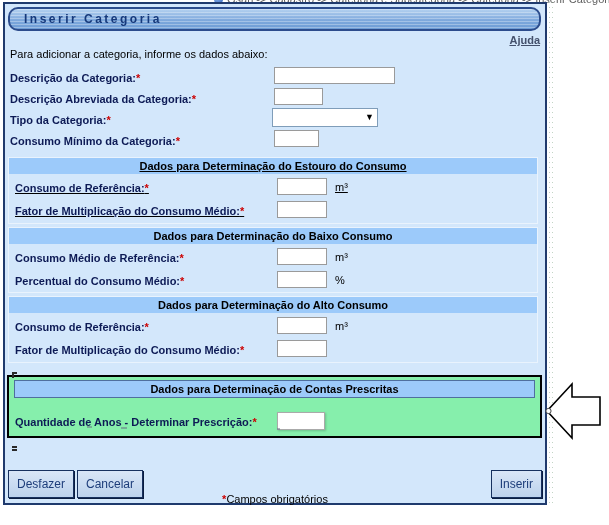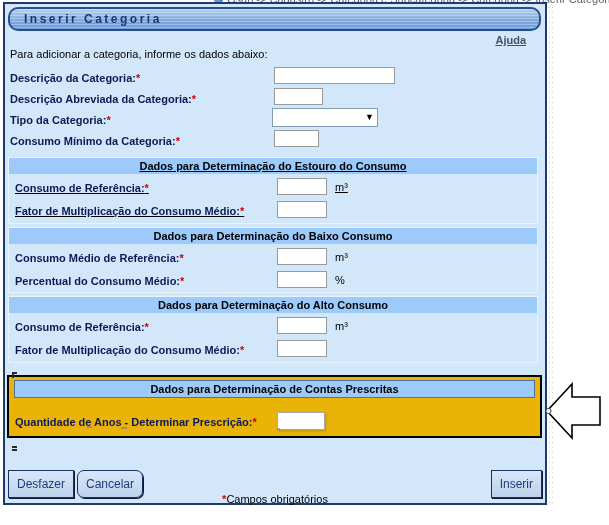--- a/index.html
+++ b/index.html
@@ -25,21 +25,21 @@
     border:2px solid #2c4c8c;border-radius:10px;overflow:hidden;
     background:
       repeating-linear-gradient(180deg, rgba(255,255,255,.30) 0px, rgba(255,255,255,.30) 1px, rgba(0,0,0,0) 1px, rgba(0,0,0,0) 3px),
       linear-gradient(180deg,#b5d2f0 0%,#7fa9dd 55%,#6d9cd5 100%);
   }
   .titlebar .title{
     display:block;line-height:20px;padding-left:14px;
     font-size:12px;font-weight:bold;letter-spacing:2.5px;color:#16397b;
   }
   .ajuda{
-    position:absolute;top:30px;right:19px;font-size:11px;font-weight:bold;
+    position:absolute;top:30px;right:5px;font-size:11px;font-weight:bold;
     color:#44506b;text-decoration:underline;cursor:pointer;
   }
   .intro{position:absolute;left:5px;top:44px;font-size:11px;color:#000;}
   .lbl{font-weight:bold;font-size:11px;color:#0d1a55;}
   .req{font-weight:bold;font-size:11px;color:#cc0000;}
   .toprow{position:absolute;left:5px;right:5px;height:20px;line-height:18px;}
   .tinput{
     position:absolute;box-sizing:border-box;height:17px;top:-1px;
     border:1px solid #9a9a9a;background:#fff;padding:0 2px;font-size:11px;
     font-family:"Liberation Sans", sans-serif;
@@ -62,38 +62,38 @@
   .sec-row{display:flex;align-items:center;height:21px;padding-left:6px;margin-top:2px;}
   .lblwrap{width:262px;flex:none;}
   .s-input{
     box-sizing:border-box;width:50px;height:17px;border:1px solid #9a9a9a;
     background:#fff;padding:0 2px;font-size:11px;flex:none;
     font-family:"Liberation Sans", sans-serif;
   }
   .unit{font-size:11px;color:#000;margin-left:8px;}
   .prescrita-rect{
     position:absolute;left:2px;top:371px;width:535px;height:63px;box-sizing:border-box;
-    border:2px solid #000;background:#eab308;
+    border:2px solid #000;background:#86efac;
   }
   .p-input{
     box-sizing:border-box;width:48px;height:18px;border:1px solid #aaa;background:#fff;
     box-shadow:1px 1px 2px rgba(0,0,0,.2);padding:0 2px;font-size:11px;flex:none;
     font-family:"Liberation Sans", sans-serif;
   }
   .fdash{position:absolute;height:2px;background:#6a7586;opacity:.55;}
   .required-note{position:absolute;top:449px;left:0;right:0;text-align:center;font-size:11px;color:#000;margin-top:40px;}
   .btn{
     position:absolute;top:466px;height:28px;box-sizing:border-box;
     background:linear-gradient(180deg,#d9e6f7,#bcd2ec);
     border:1px solid #17305e;box-shadow:1px 1px 0 #0a1c3f;
     color:#1d3d7a;font-size:12px;padding:0 8px;cursor:pointer;
     font-family:"Liberation Sans", sans-serif;
   }
   .btn-desfazer{left:3px;}
-  .btn-cancelar{left:72px;border-radius:7px;}
+  .btn-cancelar{left:72px;}
   .btn-inserir{right:3px;}
   .edge-strip{
     position:absolute;left:548px;top:0;width:6px;height:506px;opacity:.55;
     background-image:radial-gradient(circle, rgba(96,142,104,.7) 0.8px, rgba(0,0,0,0) 1px);
     background-size:3px 5px;
   }
   .annotation-arrow{position:absolute;left:545px;top:380px;}
   .art{position:absolute;background:#2a2a2a;}
   .art1{left:7px;top:368px;width:5px;height:2px;}
   .art1b{left:7px;top:370px;width:2px;height:4px;}

